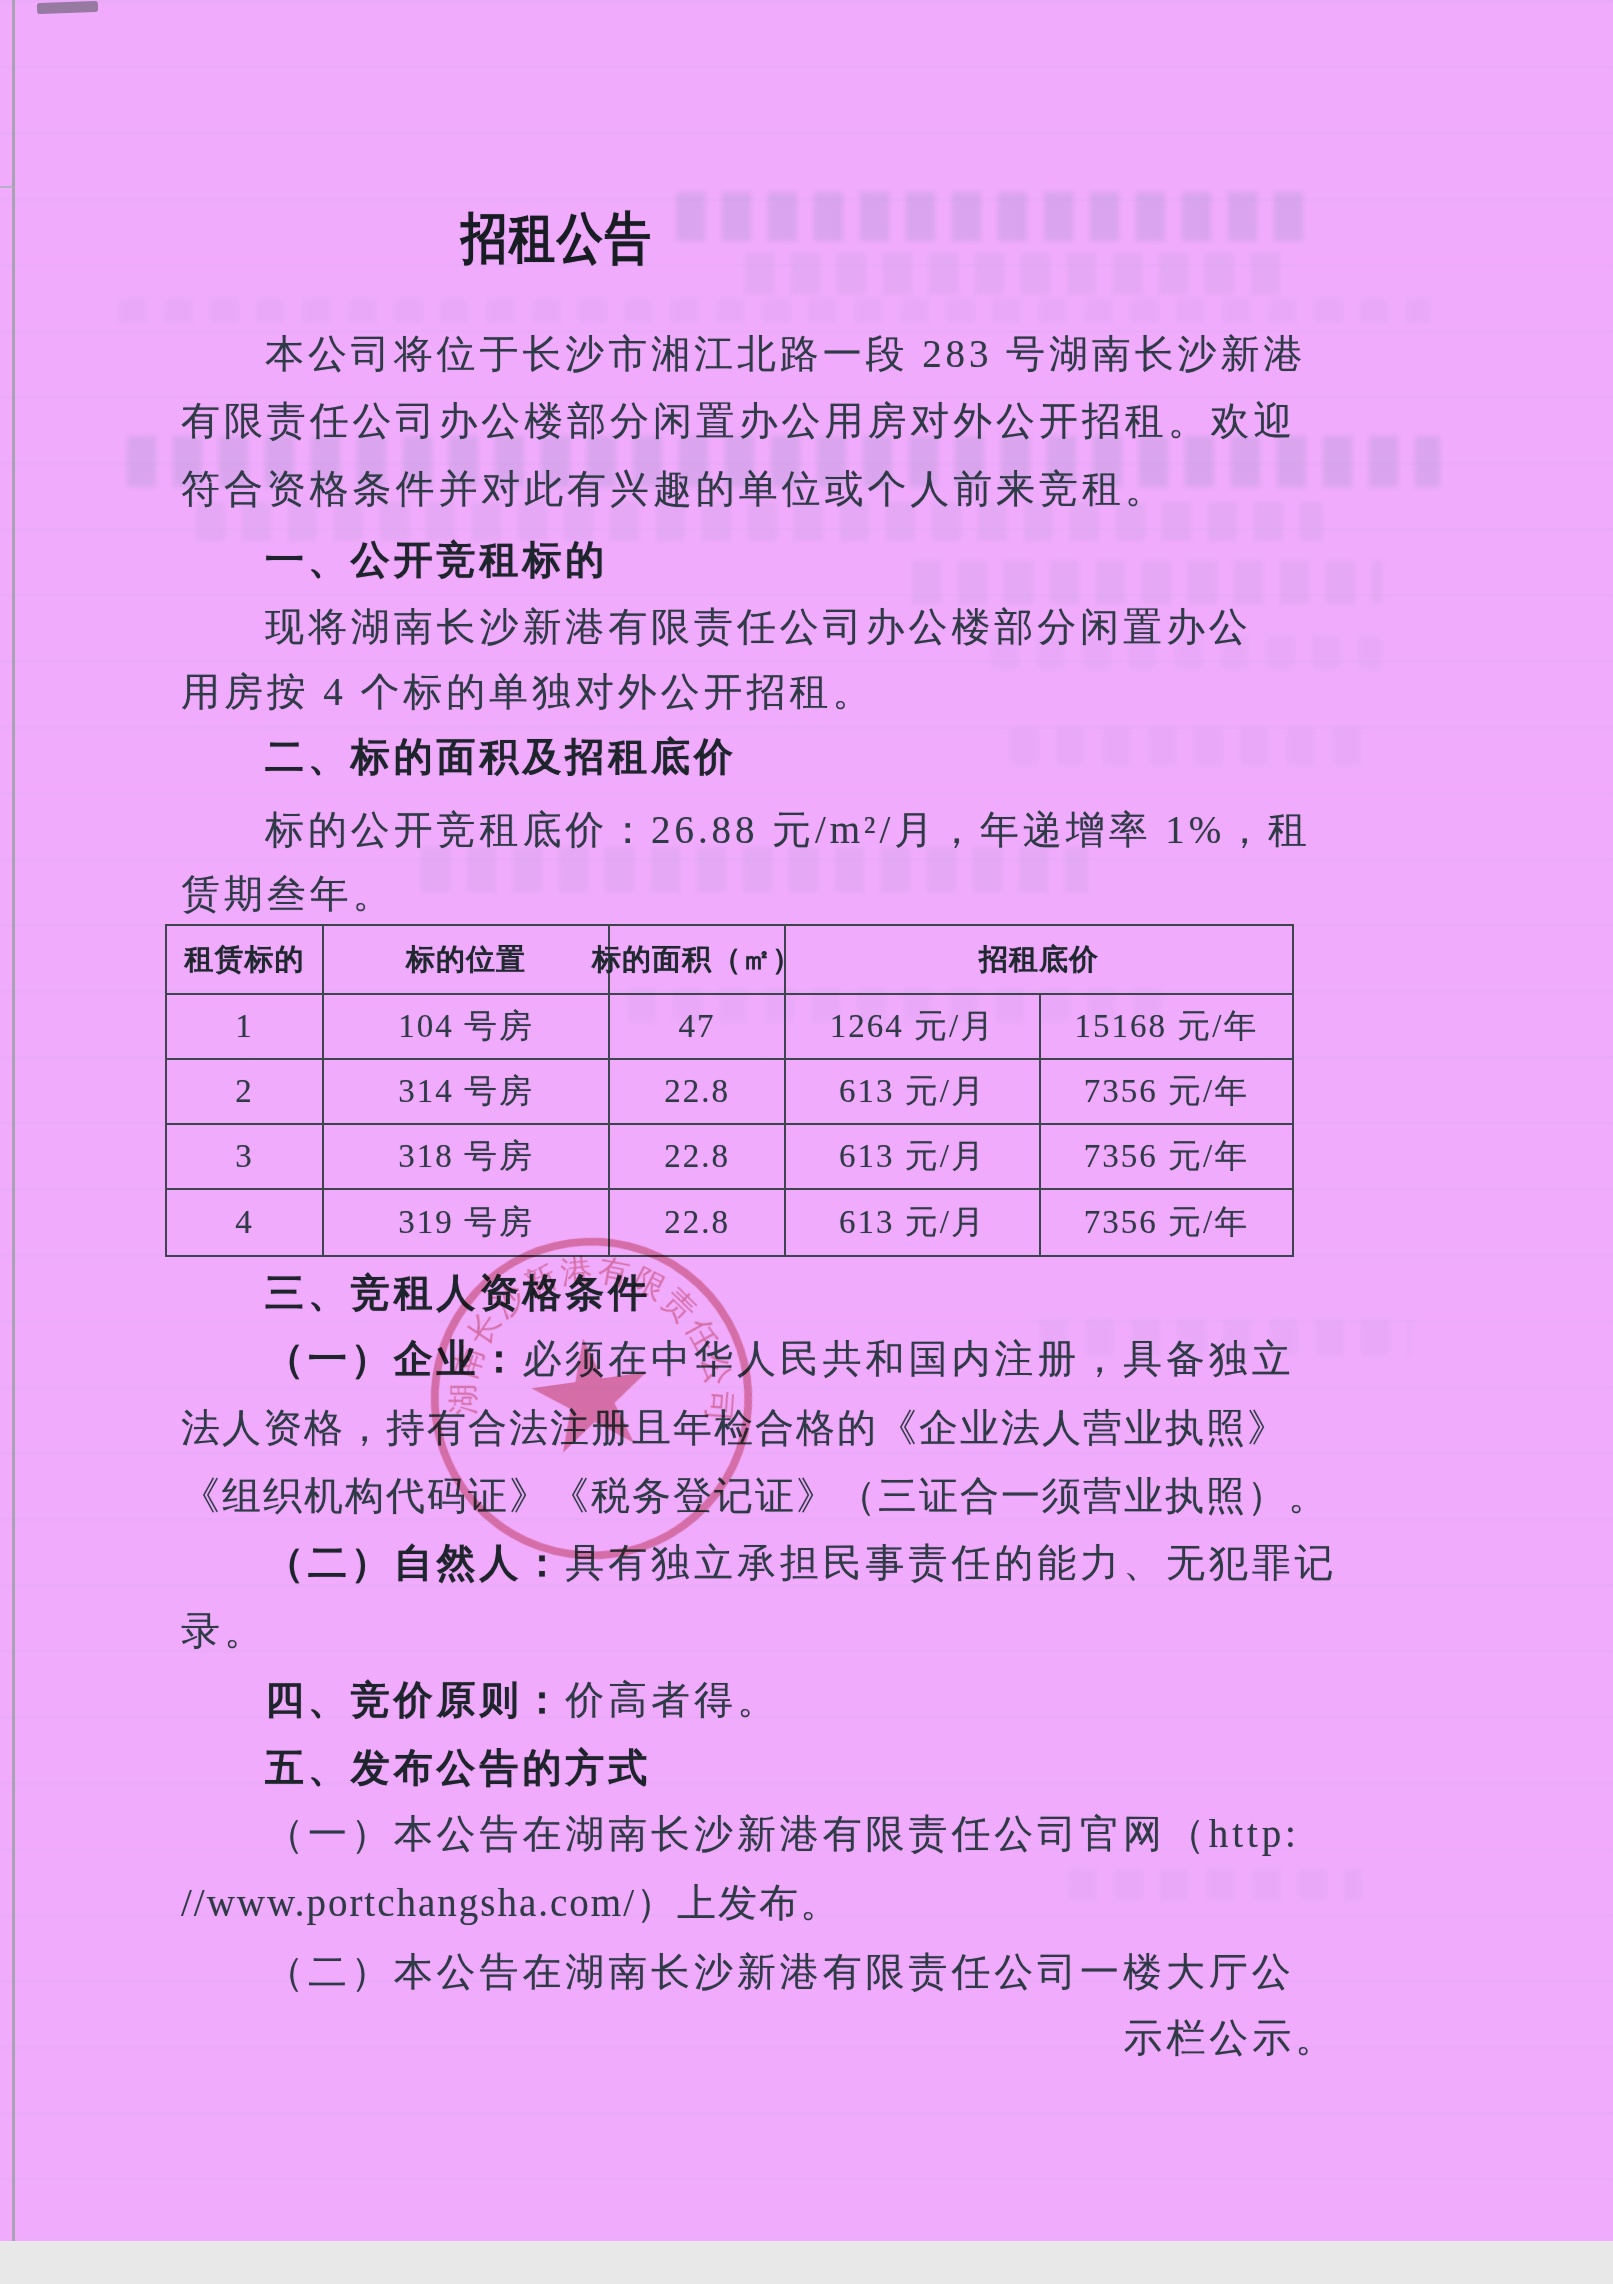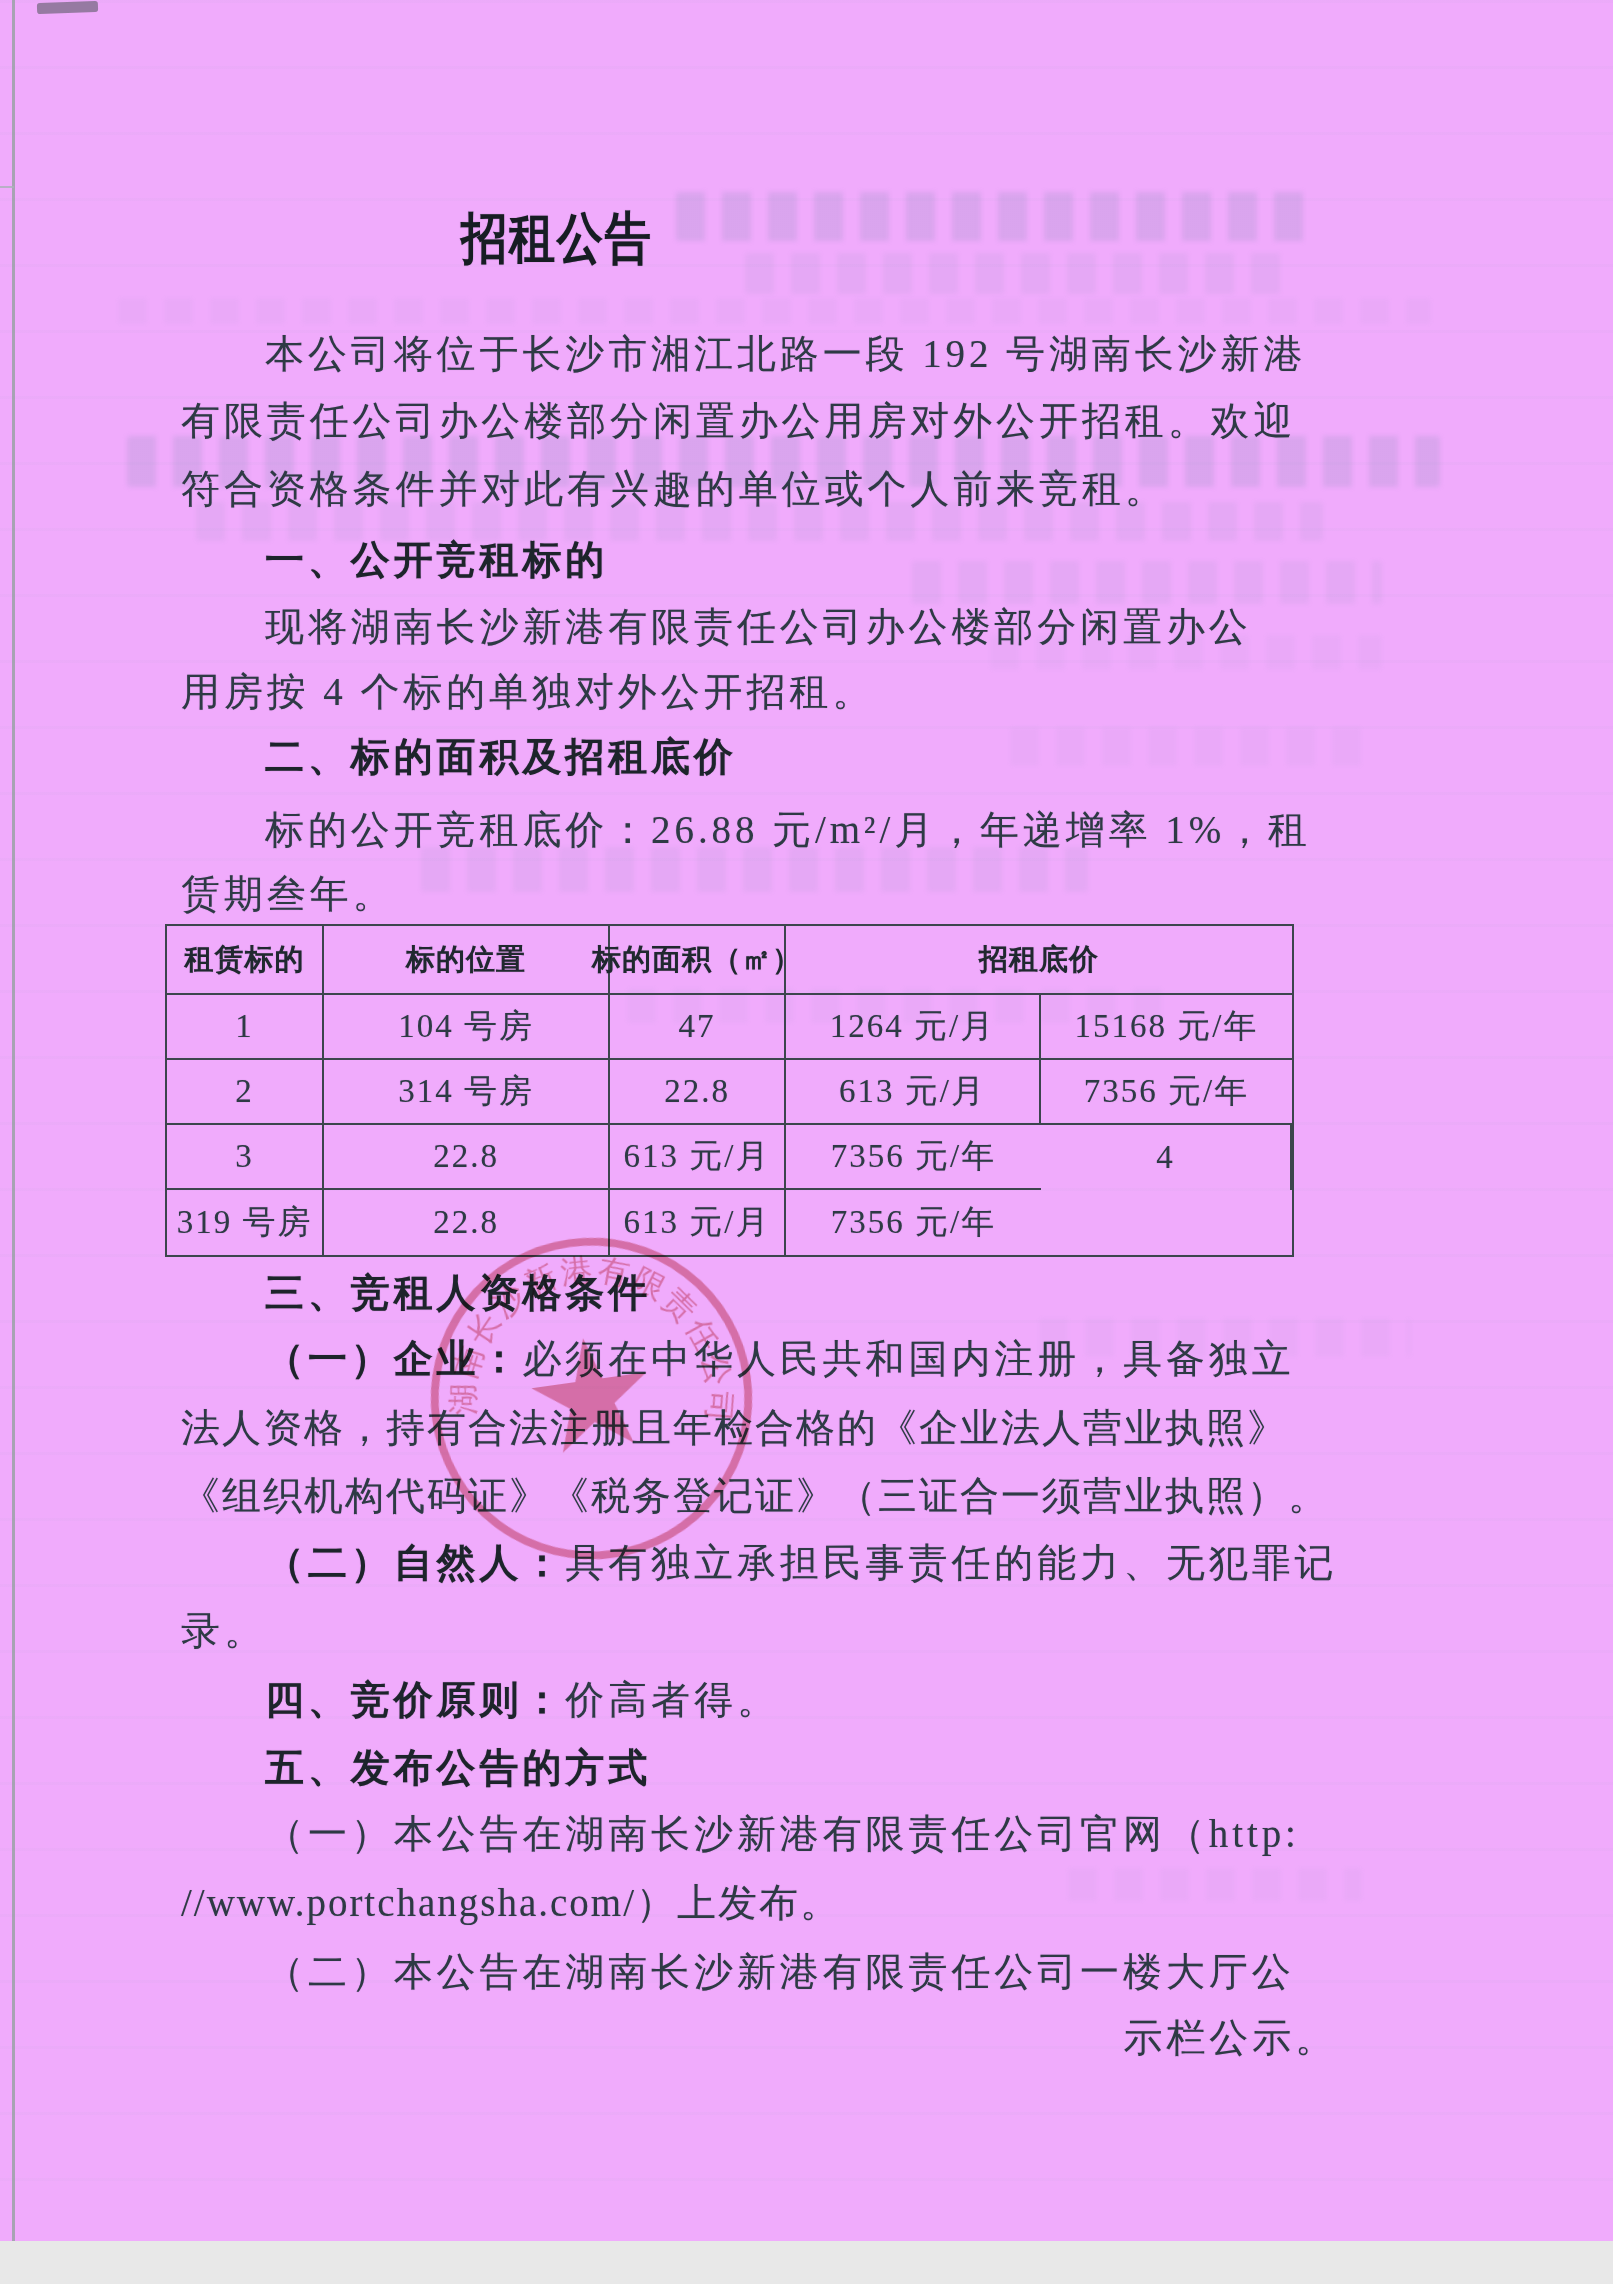--- a/index.html
+++ b/index.html
@@ -115,21 +115,21 @@
   <div class="ghost faint" style="left:912px;top:561px;width:470px;height:43px;"></div>
   <div class="ghost xfaint" style="left:990px;top:635px;width:392px;height:35px;"></div>
   <div class="ghost xfaint" style="left:1010px;top:727px;width:353px;height:39px;"></div>
   <div class="ghost faint" style="left:421px;top:847px;width:667px;height:45px;"></div>
   <div class="ghost xfaint" style="left:627px;top:988px;width:549px;height:35px;"></div>
   <div class="ghost xfaint" style="left:1039px;top:1318px;width:372px;height:39px;"></div>
   <div class="ghost xfaint" style="left:1068px;top:1868px;width:294px;height:33px;"></div>
 
   <div class="title">招租公告</div>
 
-  <div class="line indent" style="top:329px;">本公司将位于长沙市湘江北路一段 192 号湖南长沙新港</div>
+  <div class="line indent" style="top:329px;">本公司将位于长沙市湘江北路一段 283 号湖南长沙新港</div>
   <div class="line" style="top:396px;">有限责任公司办公楼部分闲置办公用房对外公开招租。欢迎</div>
   <div class="line" style="top:464px;">符合资格条件并对此有兴趣的单位或个人前来竞租。</div>
 
   <div class="line hline indent" style="top:535px;">一、公开竞租标的</div>
   <div class="line indent" style="top:602px;">现将湖南长沙新港有限责任公司办公楼部分闲置办公</div>
   <div class="line" style="top:667px;">用房按 4 个标的单独对外公开招租。</div>
 
   <div class="line hline indent" style="top:732px;font-family:Liberation Serif, serif;">二、标的面积及招租底价</div>
   <div class="line indent" style="top:805px;">标的公开竞租底价：26.88 元/m²/月，年递增率 1%，租</div>
   <div class="line" style="top:869px;">赁期叁年。</div>
@@ -146,20 +146,21 @@
     <div class="cell">1264 元/月</div>
     <div class="cell last-col">15168 元/年</div>
 
     <div class="cell">2</div>
     <div class="cell">314 号房</div>
     <div class="cell">22.8</div>
     <div class="cell">613 元/月</div>
     <div class="cell last-col">7356 元/年</div>
 
     <div class="cell">3</div>
+    <div class="cell">318 号房</div>
     <div class="cell">22.8</div>
     <div class="cell">613 元/月</div>
     <div class="cell last-col">7356 元/年</div>
 
     <div class="cell last-row">4</div>
     <div class="cell last-row">319 号房</div>
     <div class="cell last-row">22.8</div>
     <div class="cell last-row">613 元/月</div>
     <div class="cell last-col last-row">7356 元/年</div>
   </div>

